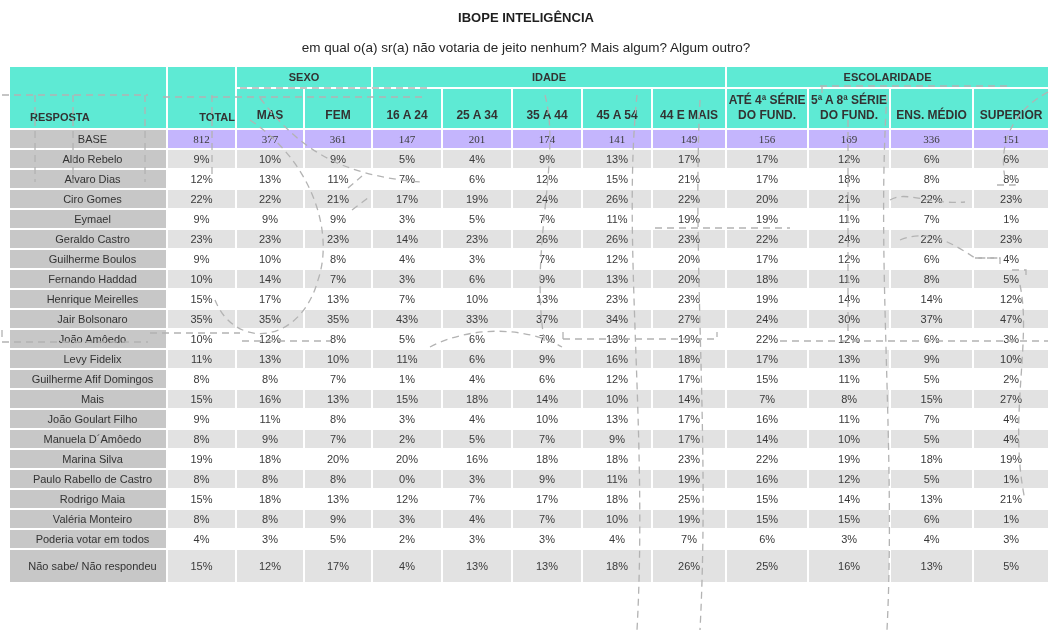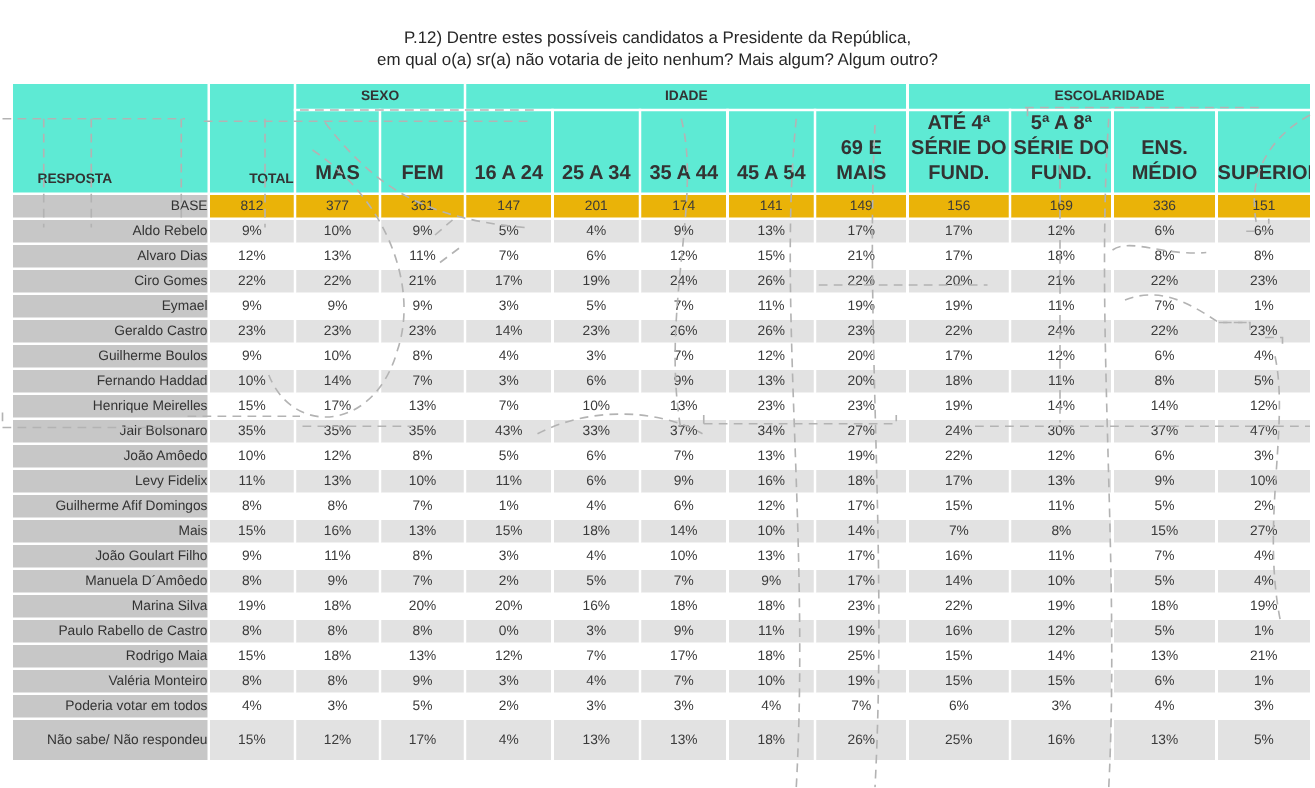--- a/index.html
+++ b/index.html
@@ -13,38 +13,38 @@
     color:#262626;line-height:1.3;}
   table{border-collapse:collapse;table-layout:fixed;width:1040px;
     margin:9px 4px 0 8px;}
   th,td{border:2px solid #ffffff;font-size:11px;color:#3a3a3a;
     overflow:hidden;white-space:normal;padding:0;}
   th{background:#5eead4;font-weight:bold;color:#333333;}
   th.resp-h{text-align:left;vertical-align:bottom;padding:0 0 5px 20px;}
   th.tot-h{vertical-align:bottom;padding-bottom:5px;text-align:right;}
   th.grp{height:20px;text-align:center;}
   th.colh{vertical-align:bottom;padding-bottom:5px;height:34px;
-    line-height:1.25;font-size:16px;text-align:center;margin-top:24px;}
-  td.name{background:#c7c7c7;text-align:right;padding-left:9px;color:#333333;}
+    line-height:1.25;font-size:12px;text-align:center;margin-top:24px;}
+  td.name{background:#c7c7c7;text-align:center;padding-left:9px;color:#333333;}
   td.val{text-align:center;}
   tr.body-row{height:20px;}
   tr.stripe td.val{background:#e2e2e2;}
   tr.plain td.val{background:#ffffff;}
-  tr.base-row td.val{background:#eab308;}
+  tr.base-row td.val{background:#c4b5fd;font-family:Liberation Serif, serif;}
   tr.tall{height:34px;}
   .overlay{position:absolute;left:0;top:0;z-index:5;pointer-events:none;}
 </style>
 </head>
 <body>
 
 <div class="titles">
+  <div>IBOPE INTELIGÊNCIA</div>
 </div>
 
 <div class="question">
-  <div>P.12) Dentre estes possíveis candidatos a Presidente da República,</div>
   <div>em qual o(a) sr(a) não votaria de jeito nenhum? Mais algum? Algum outro?</div>
 </div>
 
 <table>
   <colgroup>
     <col style="width:158px">
       <col style="width:69px">
       <col style="width:68px">
     <col style="width:68px">
       <col style="width:70px">
@@ -65,21 +65,21 @@
       <th class="grp" colspan="5">IDADE</th>
       <th class="grp" colspan="4">ESCOLARIDADE</th>
     </tr>
     <tr id="column-header-row">
         <th class="colh">MAS</th>
         <th class="colh">FEM</th>
         <th class="colh">16 A 24</th>
         <th class="colh">25 A 34</th>
         <th class="colh">35 A 44</th>
         <th class="colh">45 A 54</th>
-        <th class="colh">69 E MAIS</th>
+        <th class="colh">44 E MAIS</th>
         <th class="colh">ATÉ 4ª SÉRIE DO FUND.</th>
         <th class="colh">5ª A 8ª SÉRIE DO FUND.</th>
         <th class="colh">ENS. MÉDIO</th>
         <th class="colh">SUPERIOR</th>
       </tr>
   </thead>
   <tbody id="table-body">
       <tr class="body-row base-row">
         <td class="name">BASE</td>
         <td class="val">812</td>

